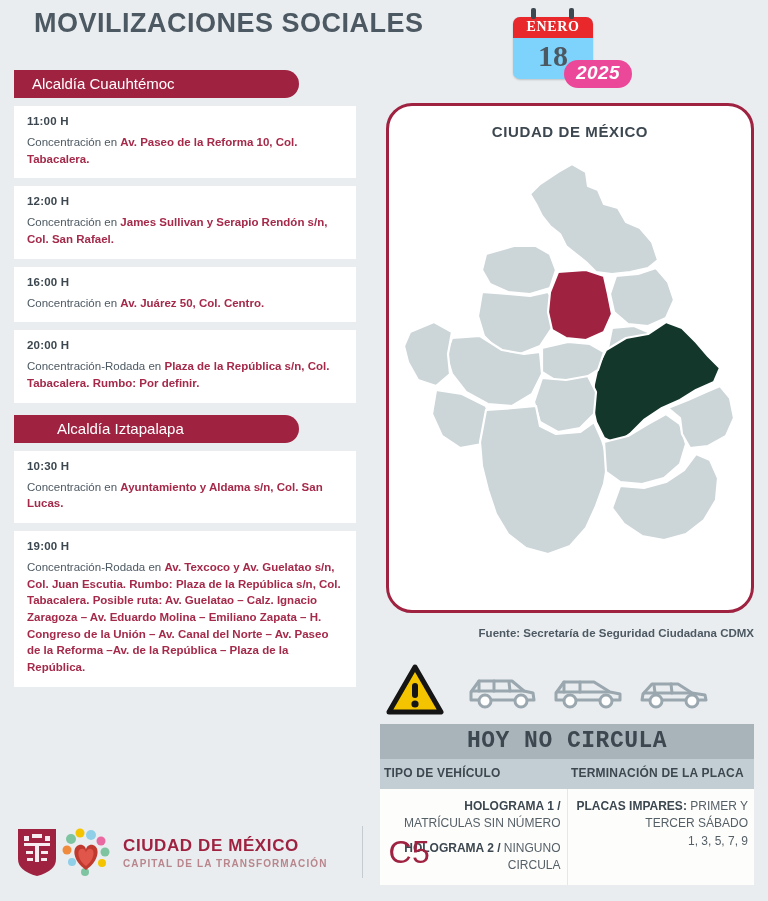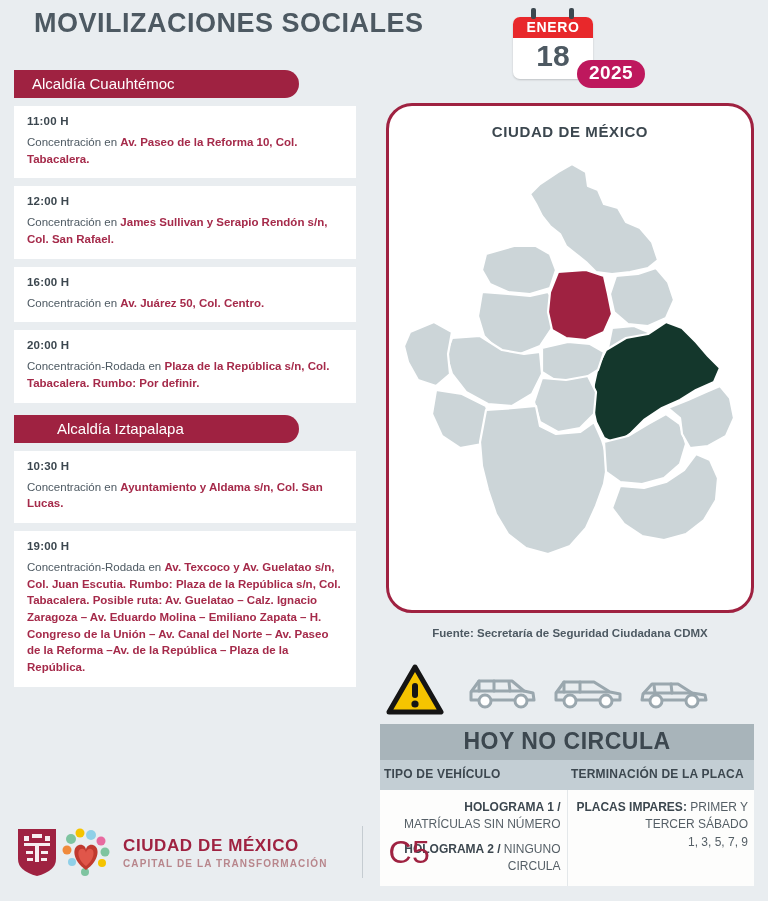--- a/index.html
+++ b/index.html
@@ -21,37 +21,38 @@
   
   .cal { position: absolute; left: 513px; top: 8px; width: 80px; }
   .cal-rings { position: relative; height: 9px; }
   .cal-rings i {
     position: absolute; top: 0; width: 5px; height: 11px;
     background: #3c474f; border-radius: 2px;
   }
   .cal-rings i:nth-child(1) { left: 18px; }
   .cal-rings i:nth-child(2) { left: 56px; }
   .cal-body {
-    background: #ffffff; border-radius: 7px; overflow: hidden;
+    background: #7dd3fc; border-radius: 7px; overflow: hidden;
     box-shadow: 0 1px 2px rgba(0,0,0,.18);
+    font-family: Liberation Serif, serif;
   }
   .cal-month {
     background: #e8282b; color: #fff; text-align: center;
     font-size: 14px; font-weight: bold; letter-spacing: .6px;
     padding: 2px 0 3px;
   }
   .cal-day {
     text-align: center; font-size: 30px; font-weight: bold;
     color: #4d5962; padding: 2px 0 7px; line-height: 1.05;
   }
   .cal-year {
-    position: absolute; left: 64px; top: 52px;
-    background: #be185d; color: #fff;
+    position: absolute; left: 51px; top: 52px;
+    background: #ec4899; color: #fff;
     font-size: 19px; font-weight: bold; letter-spacing: .4px;
-    padding: 2px 12px 4px; border-radius: 14px;
+    padding: 2px 12px 4px; border-radius: 14px; font-style: italic;
   }
 
   
   .left { position: absolute; left: 14px; top: 70px; width: 342px; }
   .alc-bar {
     background: #9f2241; color: #fff;
     font-size: 15px; padding: 5px 0 6px 18px;
     border-radius: 0 14px 14px 0; width: 285px;
     margin-bottom: 8px;
   }
@@ -75,37 +76,37 @@
     background: #fff; border: 3px solid #9f2241; border-radius: 26px;
     overflow: hidden;
   }
   .map-title {
     text-align: center; font-size: 15px; font-weight: bold;
     letter-spacing: .6px; color: #3c474f; padding-top: 17px;
   }
   .map-svg { display: block; width: 100%; height: 440px; margin-top: 2px; }
   .source {
     position: absolute; left: 386px; top: 627px; width: 368px;
-    text-align: center; font-size: 11.5px; color: #4d5962; font-weight: bold;
+    text-align: right; font-size: 11.5px; color: #4d5962; font-weight: bold;
   }
 
   
   .hnc { position: absolute; left: 380px; top: 662px; width: 374px; }
   .hnc-icons {
     position: relative; height: 62px;
   }
   .warn { position: absolute; left: 6px; top: 2px; }
   .car { position: absolute; top: 14px; }
   .car.c1 { left: 86px; }
   .car.c2 { left: 172px; }
   .car.c3 { left: 258px; }
   .hnc-band {
     background: #a8b4ba; text-align: center;
     font-size: 23px; font-weight: bold; letter-spacing: .5px;
-    color: #3c474f; padding: 4px 0 5px;
+    color: #3c474f; padding: 4px 0 5px; font-family: Liberation Mono, monospace;
   }
   .hnc-head {
     display: flex; background: #c3ced4;
   }
   .hnc-head > div {
     flex: 1; text-align: left; font-size: 12px; font-weight: bold;
     color: #3c474f; padding: 7px 4px 8px; line-height: 1.25;
     letter-spacing: .2px;
   }
   .hnc-body { display: flex; background: #fdfdfc; min-height: 96px; }

